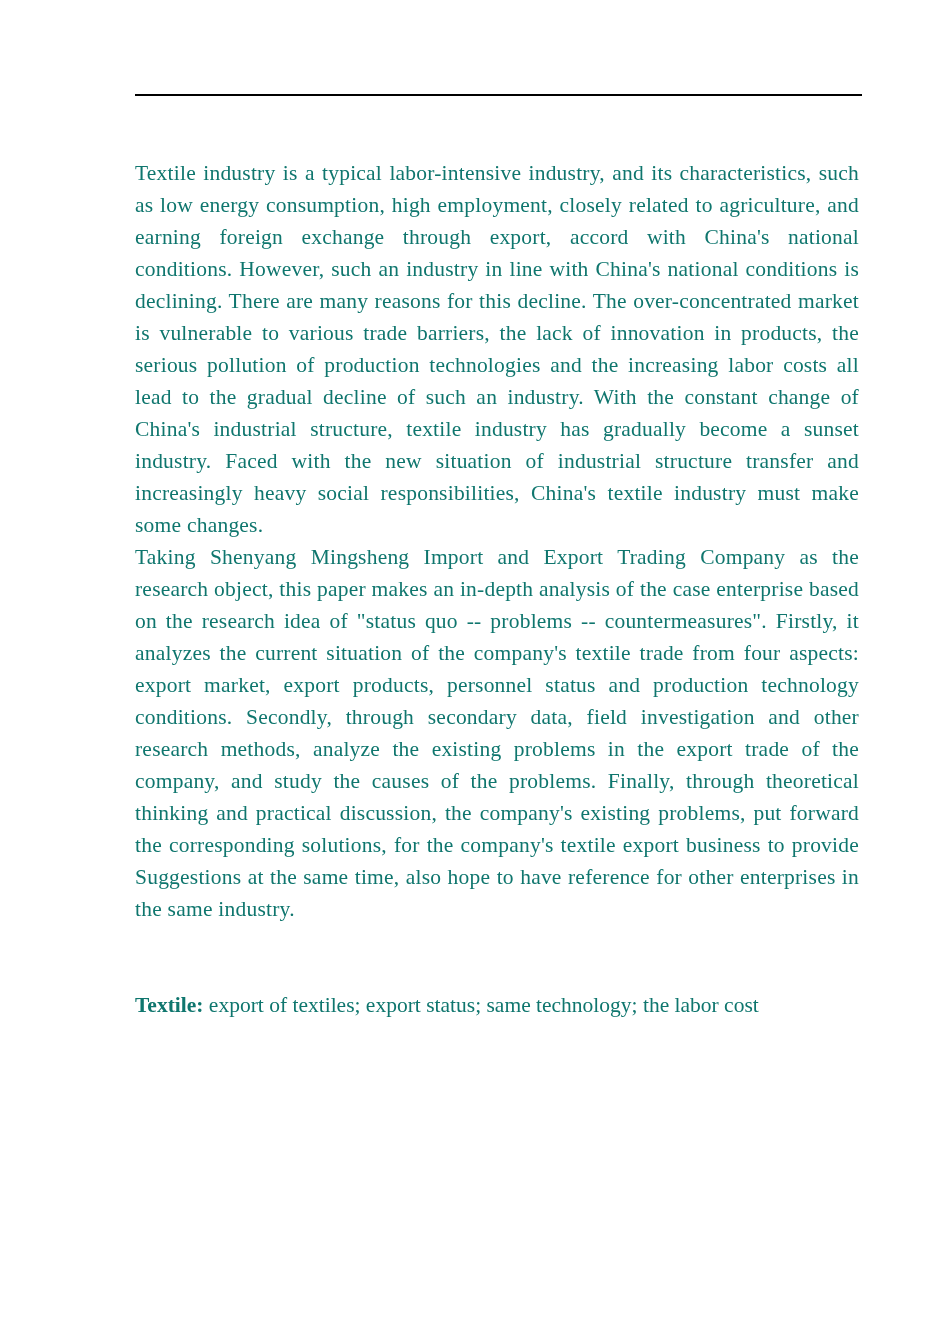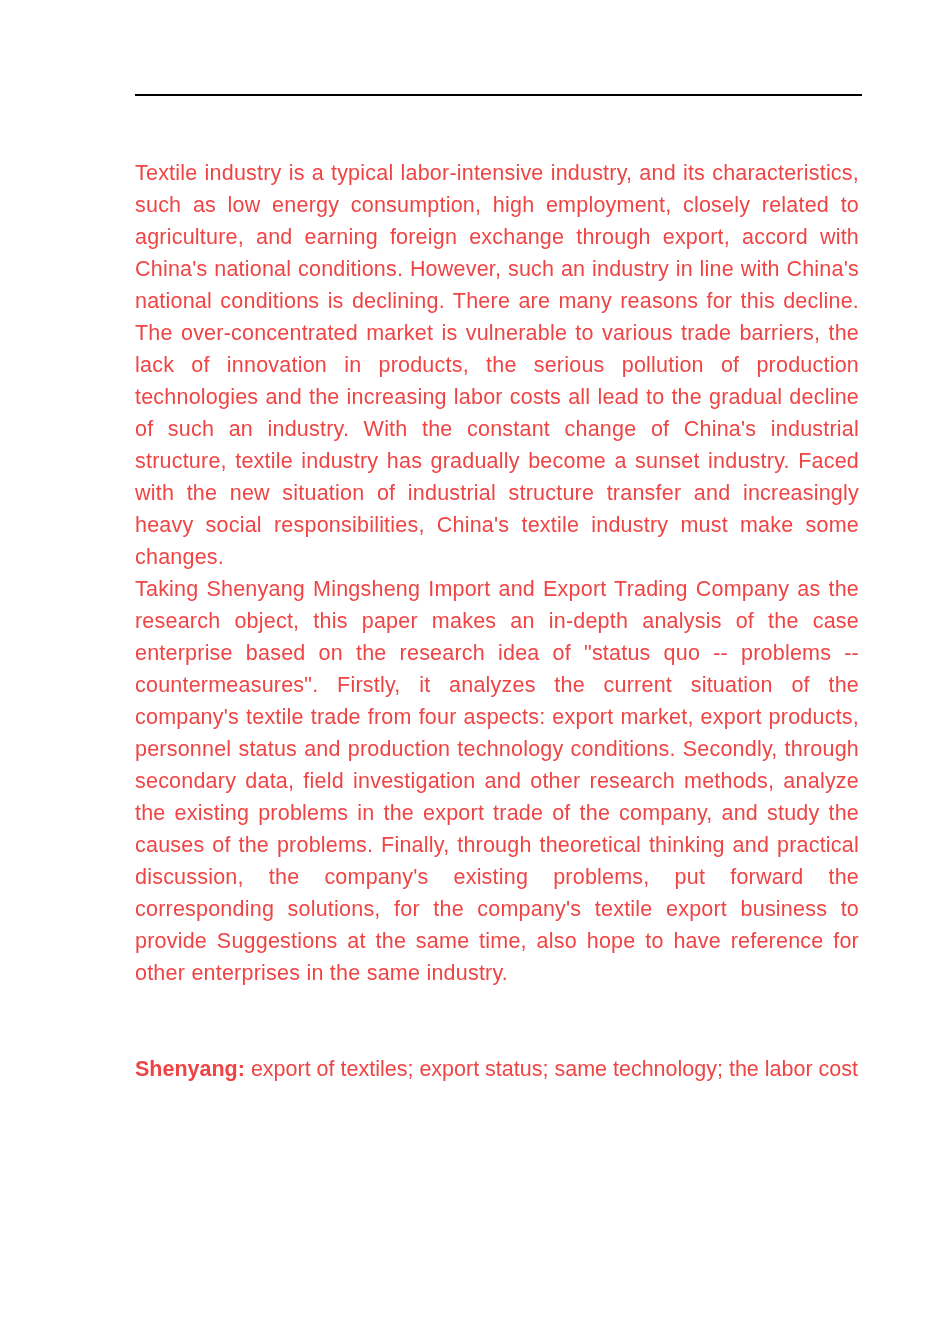--- a/index.html
+++ b/index.html
@@ -8,22 +8,22 @@
     padding: 0;
     background: #ffffff;
   }
 
   .page {
     position: relative;
     width: 950px;
     height: 1344px;
     background: #ffffff;
     overflow: hidden;
-    font-family: Liberation Sans, sans-serif;
-    color: #ef4444;
+    font-family: Liberation Serif, serif;
+    color: #0f766e;
   }
 
   
   .header-rule {
     position: absolute;
     left: 135px;
     top: 86px;
     width: 727px;
     height: 0;
     border: 0;
@@ -75,19 +75,19 @@
   <hr class="header-rule">
 
   <div class="content">
 
     <div class="abstract-body">
       <p>Textile industry is a typical labor-intensive industry, and its characteristics, such as low energy consumption, high employment, closely related to agriculture, and earning foreign exchange through export, accord with China's national conditions. However, such an industry in line with China's national conditions is declining. There are many reasons for this decline. The over-concentrated market is vulnerable to various trade barriers, the lack of innovation in products, the serious pollution of production technologies and the increasing labor costs all lead to the gradual decline of such an industry. With the constant change of China's industrial structure, textile industry has gradually become a sunset industry. Faced with the new situation of industrial structure transfer and increasingly heavy social responsibilities, China's textile industry must make some changes.</p>
       <p>Taking Shenyang Mingsheng Import and Export Trading Company as the research object, this paper makes an in-depth analysis of the case enterprise based on the research idea of "status quo -- problems -- countermeasures". Firstly, it analyzes the current situation of the company's textile trade from four aspects: export market, export products, personnel status and production technology conditions. Secondly, through secondary data, field investigation and other research methods, analyze the existing problems in the export trade of the company, and study the causes of the problems. Finally, through theoretical thinking and practical discussion, the company's existing problems, put forward the corresponding solutions, for the company's textile export business to provide Suggestions at the same time, also hope to have reference for other enterprises in the same industry.</p>
     </div>
 
     <div class="keywords-block">
-      <span class="keywords-label">Shenyang:</span>
+      <span class="keywords-label">Textile:</span>
       <span class="keywords-value">export of textiles; export status; same technology; the labor cost</span>
     </div>
 
   </div>
 
 </div>
 
 </body></html>

